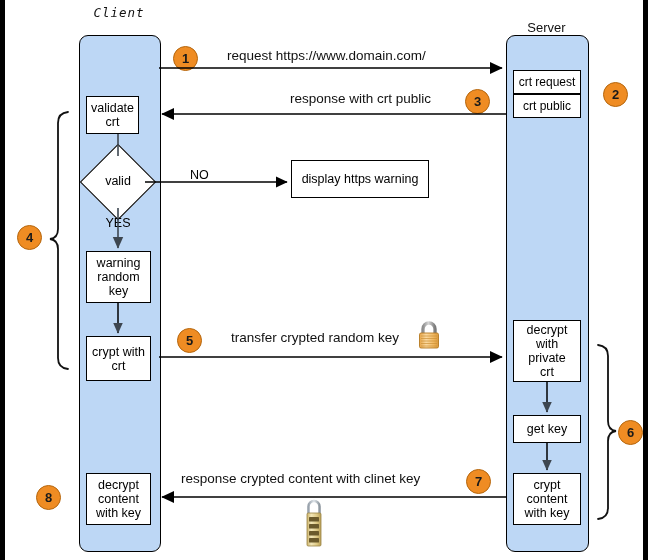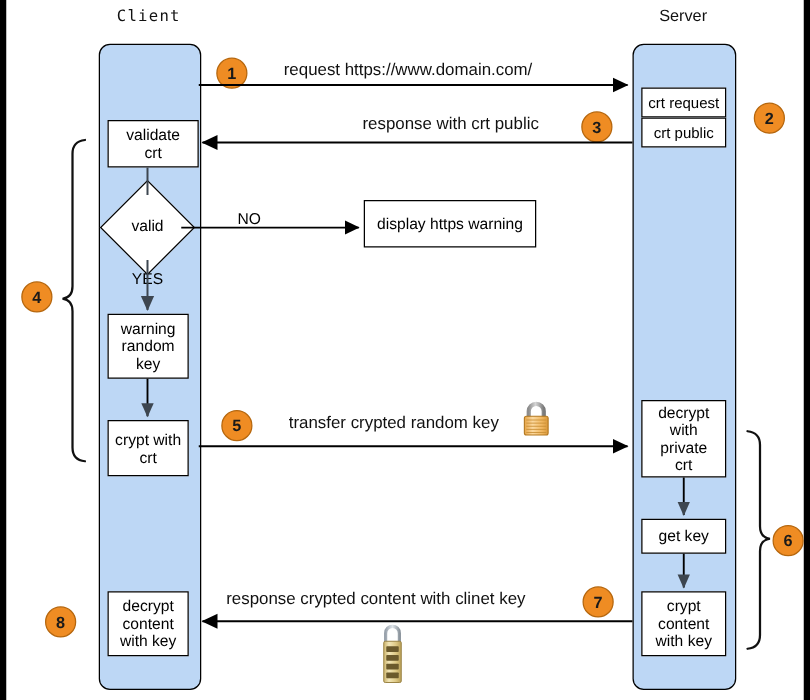--- a/index.html
+++ b/index.html
@@ -3,21 +3,21 @@
 <meta charset="utf-8">
 <style>
   html,body{margin:0;padding:0;background:#000;}
   body{width:648px;height:560px;overflow:hidden;font-family:"Liberation Sans",sans-serif;}
   #canvas{position:relative;width:648px;height:560px;background:#ffffff;
           border-left:5px solid #000;border-right:5px solid #000;box-sizing:border-box;}
   .abs{position:absolute;}
   
   .lane{background:#bdd7f5;border:1.6px solid #000;border-radius:9px;}
   .lane-title{font-size:13px;color:#111;text-align:center;white-space:nowrap;}
-  .lane-title.mono{font-family:"DejaVu Sans Mono","Liberation Mono",monospace;letter-spacing:1px;font-size:12.5px;}
+  .lane-title.mono{font-family:"DejaVu Sans Mono","Liberation Mono",monospace;letter-spacing:1px;font-size:12.5px;font-style:italic;}
   
   .pbox{background:#fff;border:1.5px solid #000;display:flex;align-items:center;
         justify-content:center;text-align:center;font-size:12.5px;line-height:14px;color:#000;
         box-sizing:border-box;}
   .kbox{background:#fff;border:1.3px solid #000;display:flex;align-items:center;
         justify-content:center;text-align:center;font-size:12px;color:#000;box-sizing:border-box;}
   
   .diamond{width:54px;height:54px;background:#fff;border:1.5px solid #000;
            transform:rotate(45deg);box-sizing:border-box;}
   .diamond-label{font-size:12.5px;color:#000;text-align:center;width:54px;}
@@ -30,26 +30,26 @@
   .small-lbl{font-size:12.5px;color:#000;white-space:nowrap;}
   svg.ov{position:absolute;left:0;top:0;width:648px;height:560px;pointer-events:none;overflow:visible;}
   .lock{position:absolute;}
 </style>
 </head>
 <body>
 
 <div id="canvas">
 
   <div class="abs lane-title mono" style="left:74px;top:5px;width:80px;">Client</div>
-  <div class="abs lane-title" style="left:501px;top:5px;width:81px;">Server</div>
+  <div class="abs lane-title" style="left:501px;top:20px;width:81px;">Server</div>
 
   <div class="abs lane" style="left:74px;top:35px;width:80px;height:515px;"></div>
   <div class="abs lane" style="left:501px;top:35px;width:81px;height:515px;"></div>
 
-  <div class="abs pbox" style="left:81px;top:96px;width:73px;height:38px;">
+  <div class="abs pbox" style="left:81px;top:96px;width:53px;height:38px;">
     <span style="white-space:pre-line;">validate
 crt</span>
   </div>
 
   <div class="abs" style="left:86px;top:155px;width:54px;height:54px;">
     <div class="diamond"></div>
     <div class="abs diamond-label" style="left:0;top:19px;">valid</div>
   </div>
 
   <div class="abs small-lbl" style="left:86px;top:216px;width:54px;text-align:center;">YES</div>

